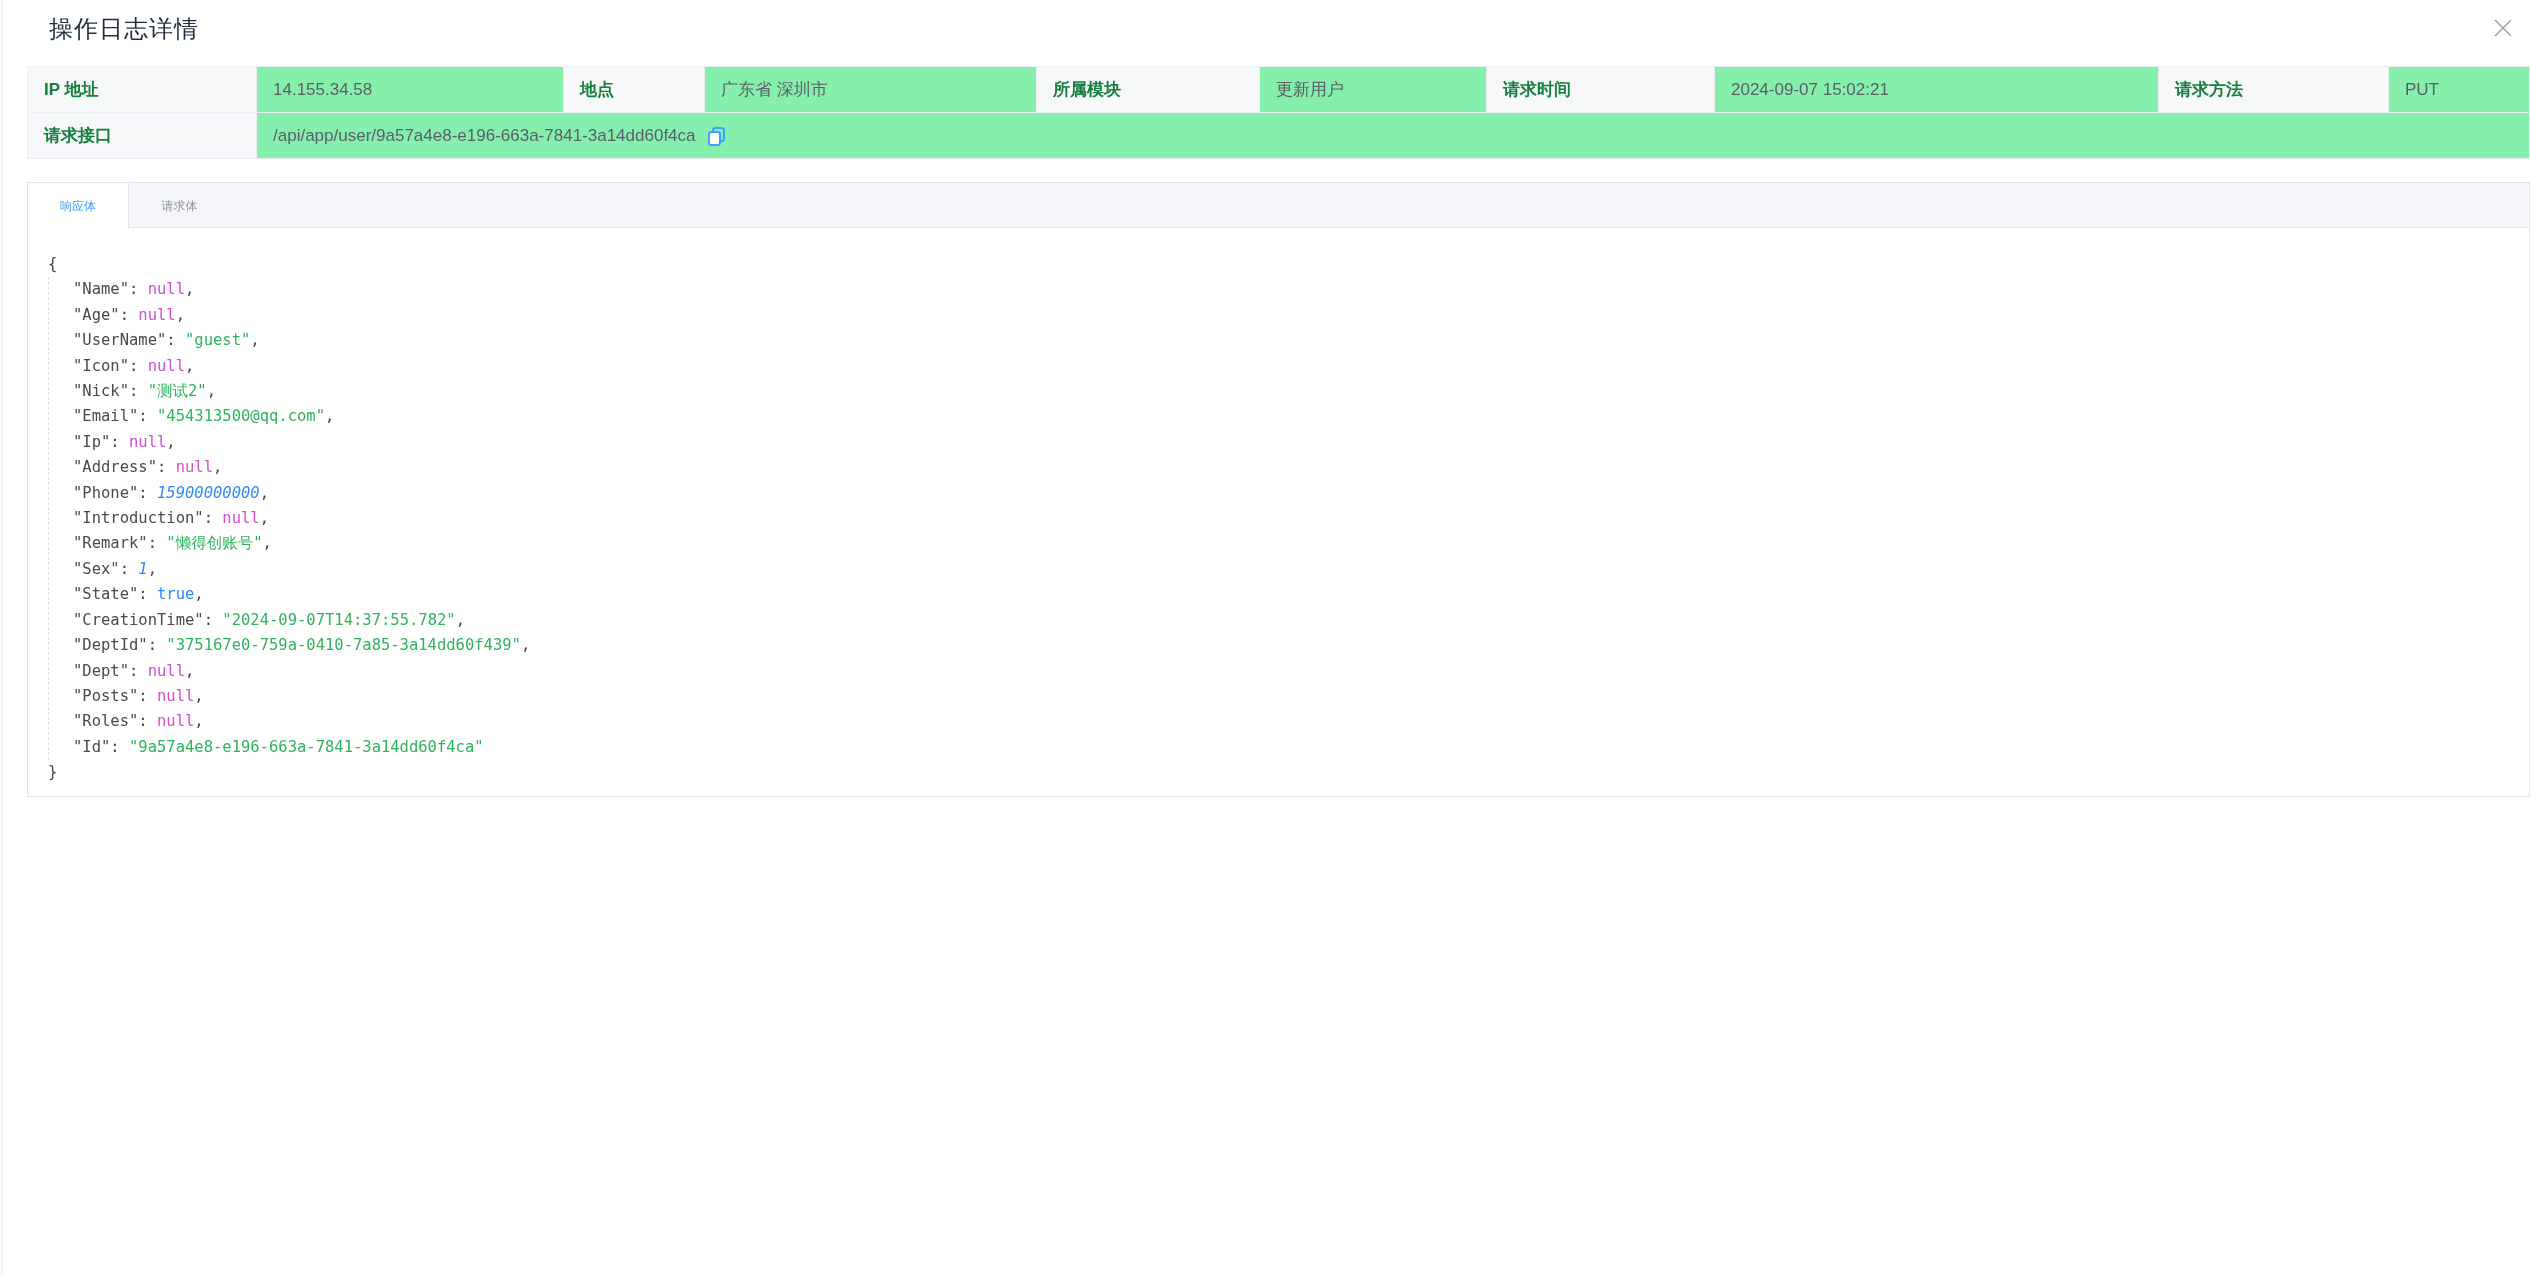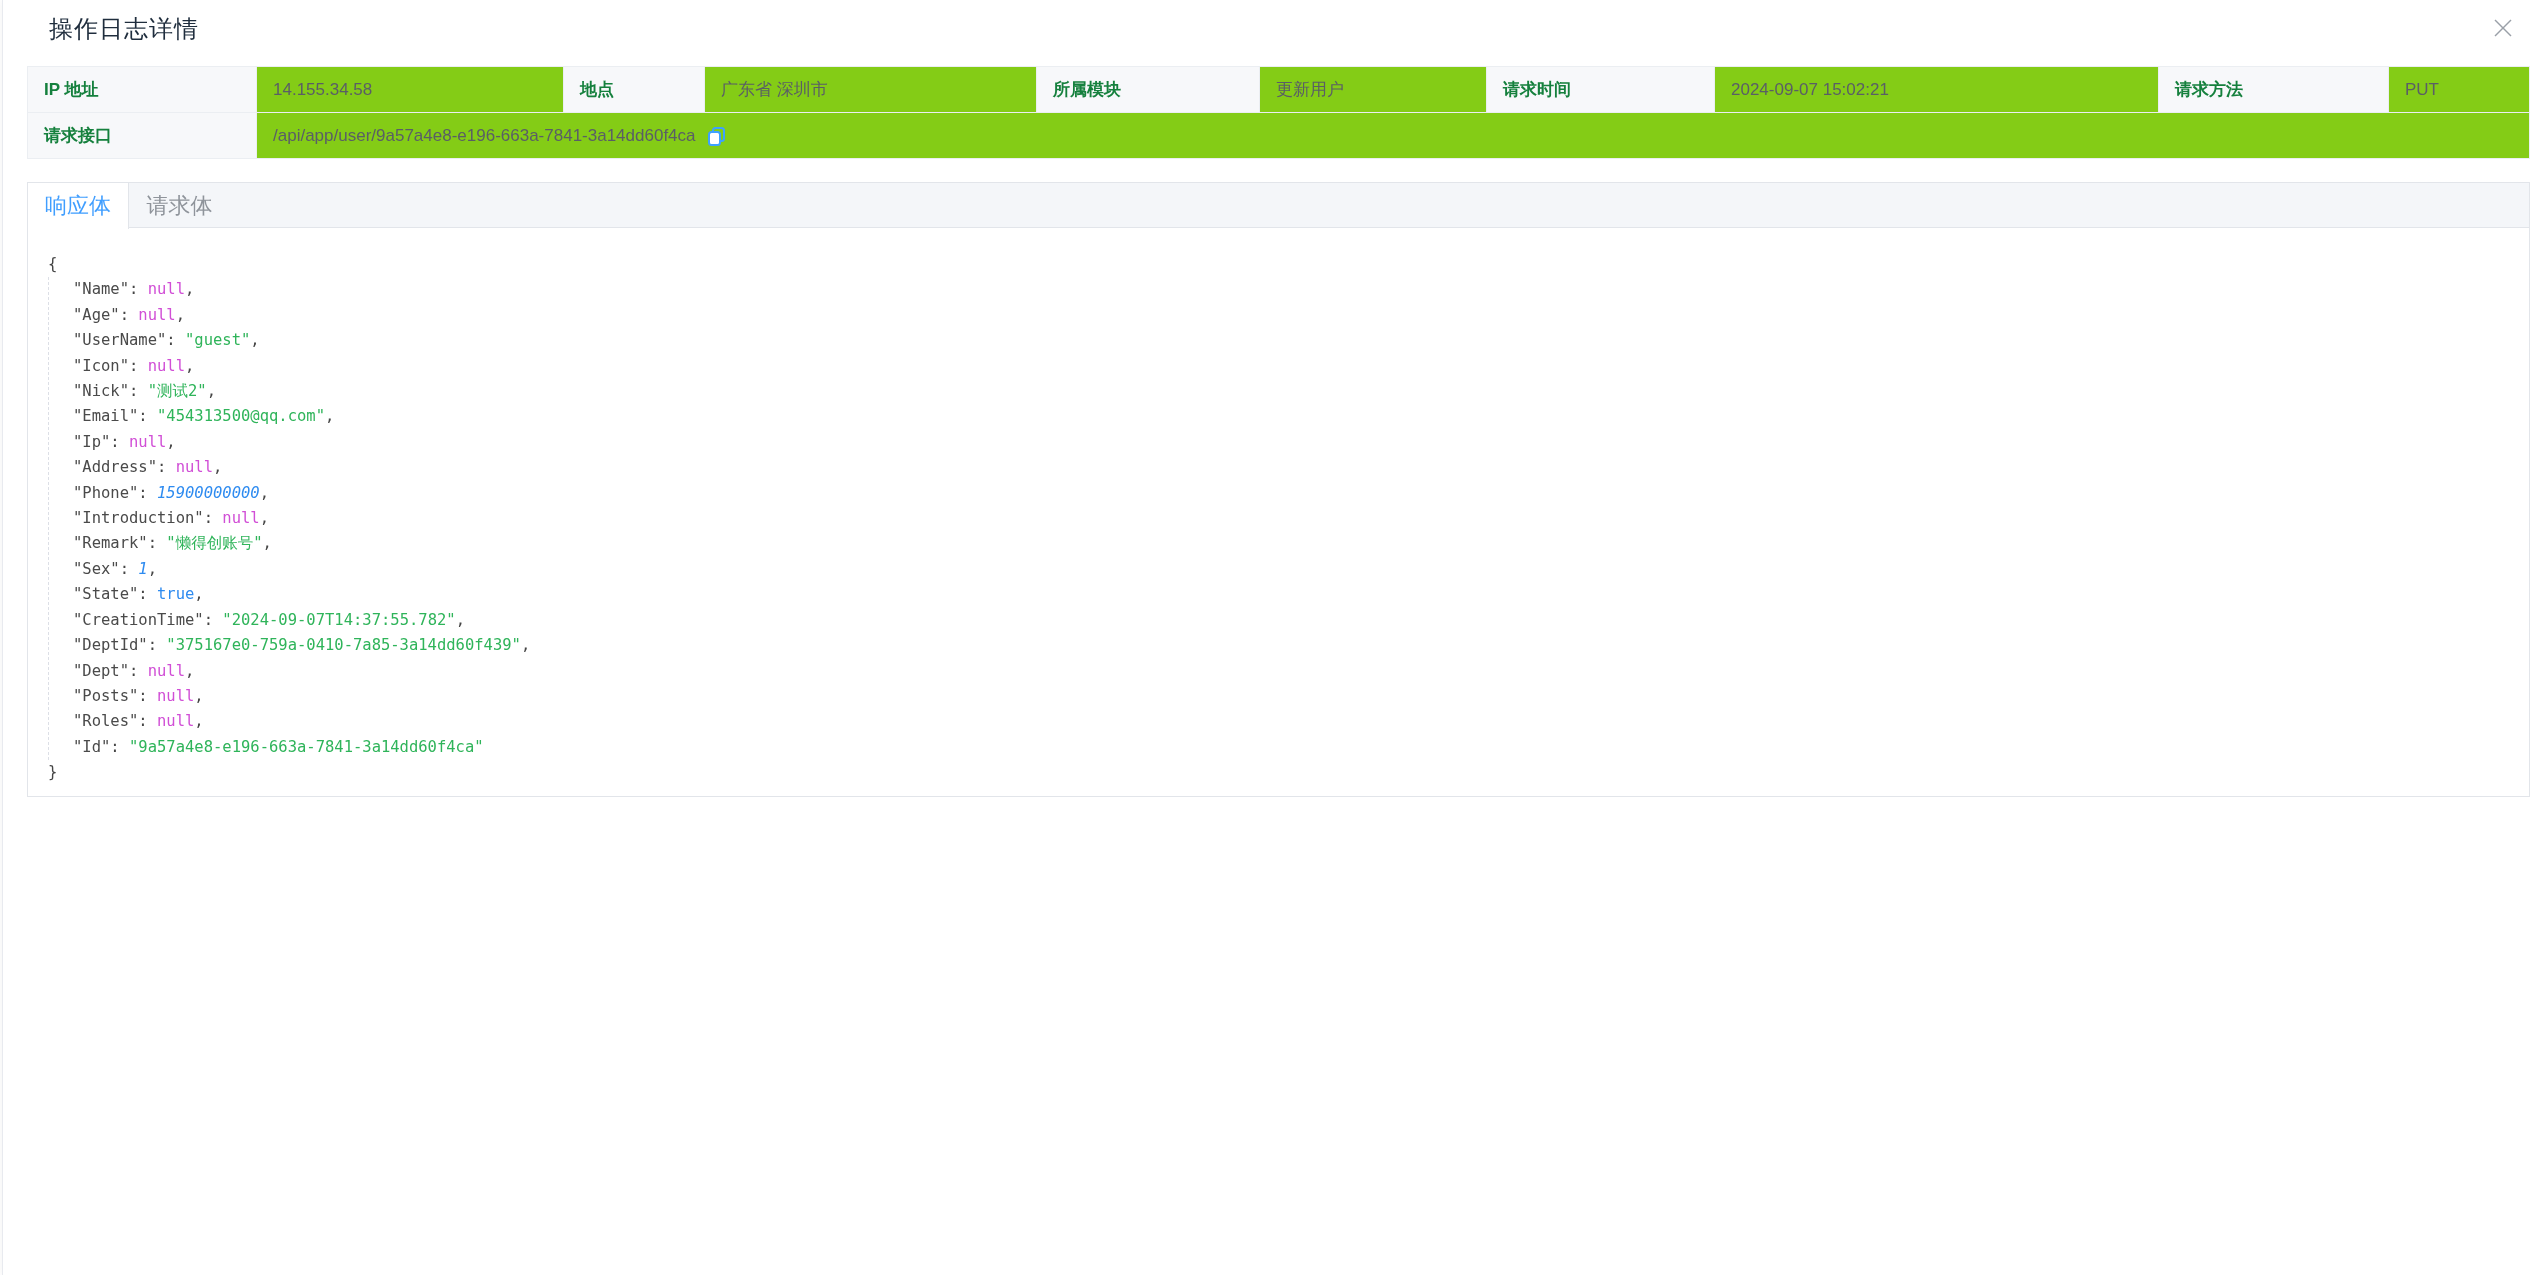--- a/index.html
+++ b/index.html
@@ -19,31 +19,31 @@
   
   .desc-table { position:absolute; left:24px; right:0; top:66px;
                 display:grid;
                 grid-template-columns:229px 307px 141px 332px 223px 227px 228px 444px 230px minmax(0,1fr);
                 grid-auto-rows:46px;
                 border-top:1px solid #ebeef2; border-left:1px solid #ebeef2;
                 font-size:17px; }
   .cell { display:flex; align-items:center; padding:0 16px; overflow:hidden; white-space:nowrap;
           border-right:1px solid #ebeef2; border-bottom:1px solid #ebeef2; }
   .cell.label { background:#f7f8fa; font-weight:700; color:#15803d; }
-  .cell.value { background:#84cc16; color:#5a5e66; }
+  .cell.value { background:#86efac; color:#5a5e66; }
   .cell.api-value { grid-column:2 / -1; }
   .copy-icon { margin-left:10px; display:inline-flex; cursor:pointer; flex:none; }
 
   
   .tabs-card { position:absolute; left:24px; right:0; top:182px; height:615px;
                border:1px solid #e2e5ea; background:#fff; }
   .tabs-header { height:45px; background:#f4f6f9; border-bottom:1px solid #e2e5ea;
                  display:flex; align-items:stretch; overflow:visible; }
   .tab { width:101px; height:46px; margin-bottom:-1px; display:flex; align-items:center;
-         justify-content:center; font-size:22px; color:#8f949b; cursor:pointer; }
+         justify-content:center; font-size:12px; color:#8f949b; cursor:pointer; }
   .tab.active { background:#fff; color:var(--accent,#409eff); border-right:1px solid #e2e5ea; }
 
   
   .json-panel { padding:24px 20px 0 20px; }
   .json-pre { font-family:"DejaVu Sans Mono", monospace; font-size:15.5px; line-height:25.4px;
               color:#454545; }
   .json-body { margin-left:0px; border-left:1px dashed #dcdfe6; padding-left:24px; }
   .jk  { color:#4a4a4a; }
   .jp  { color:#454545; }
   .jv-null    { color:var(--json-null,#d14fd6);margin-top:40px; }

